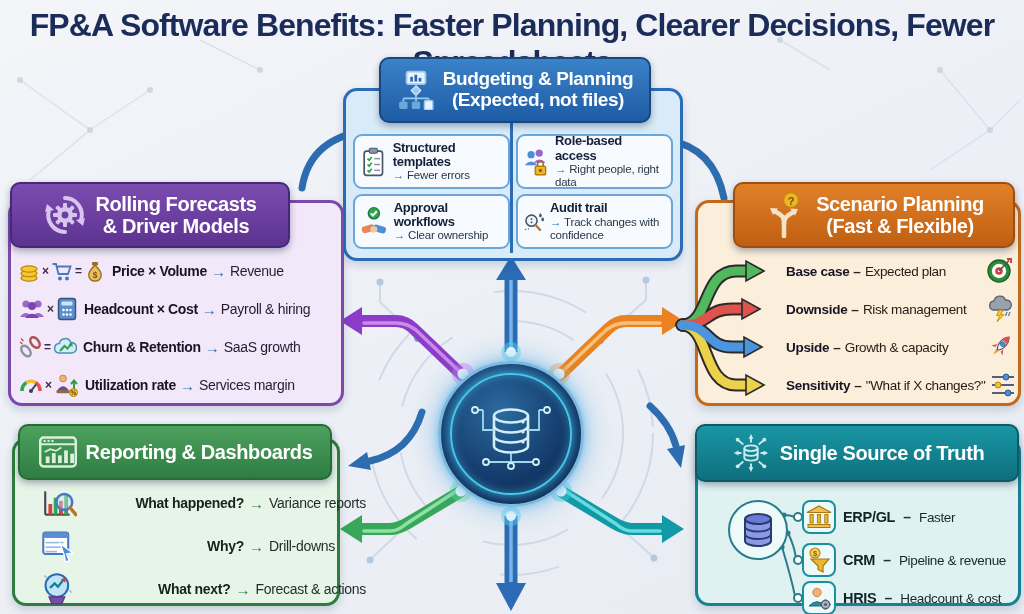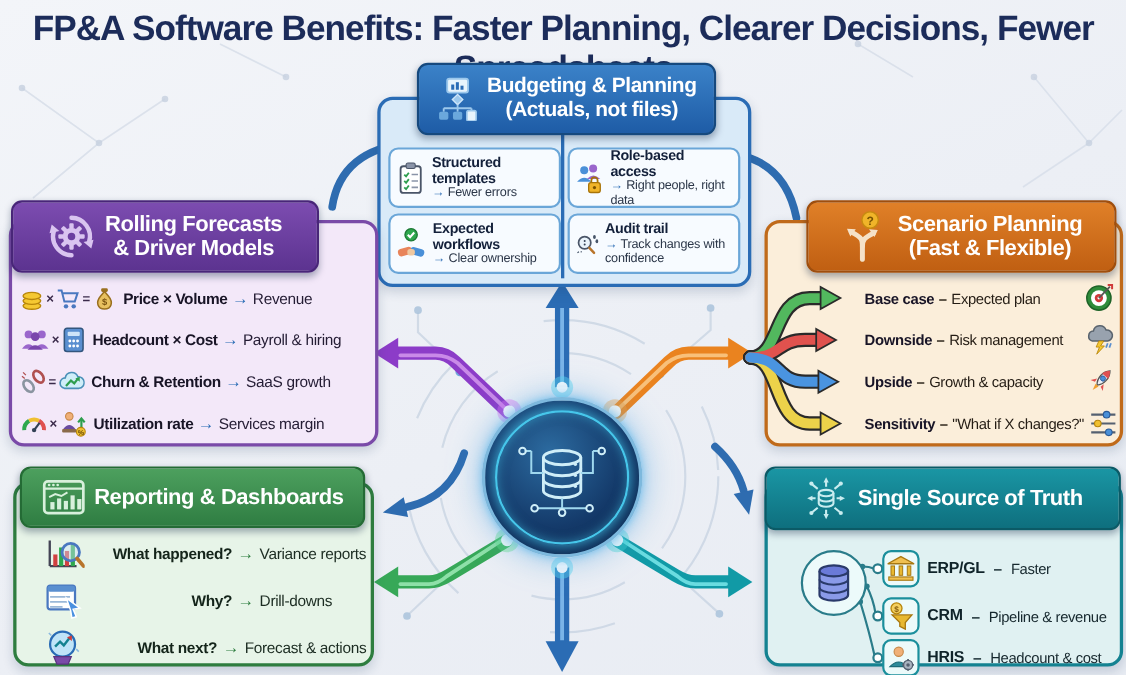--- a/index.html
+++ b/index.html
@@ -43,21 +43,21 @@
     background:linear-gradient(#e08028,#c05f12);border:2px solid #9e4e0e;}
   .s-row{position:absolute;left:88px;height:24px;display:flex;align-items:center;white-space:nowrap;}
   .s-row .lb{font-size:13.5px;font-weight:bold;color:#181426;letter-spacing:-0.3px;}
   .s-row .dsh{font-size:13.5px;font-weight:bold;color:#2c2418;margin:0 4px;}
   .s-row .ds{font-size:13.5px;color:#241c14;letter-spacing:-0.35px;}
   .s-ic{position:absolute;}
   
   #p-rep{left:12px;top:438px;width:322px;height:162px;background:#e7f4e8;border:3px solid #2e7d3f;}
   #h-rep{left:18px;top:424px;width:310px;height:52px;font-size:20px;
     background:linear-gradient(#4da05e,#2f7d42);border:2px solid #246b35;}
-  .g-row{position:absolute;left:0;width:318px;height:36px;display:flex;align-items:center;}
+  .g-row{position:absolute;left:0;width:318px;height:36px;display:flex;align-items:center;padding-left:33px;}
   .g-row .qs{width:130px;margin-left:66px;text-align:right;font-size:14px;font-weight:bold;
     color:#14241a;letter-spacing:-0.3px;}
   .g-row .ar2{font-size:15px;font-weight:bold;color:#2e7d3f;margin:0 5px;}
   .g-row .an{font-size:14px;color:#1c2c22;letter-spacing:-0.3px;white-space:nowrap;}
   .g-ic{position:absolute;left:26px;}
   
   #p-ssot{left:695px;top:438px;width:320px;height:162px;background:#e0f1f2;border:3px solid #148291;}
   #h-ssot{left:695px;top:424px;width:320px;height:54px;font-size:20px;
     background:linear-gradient(#1a96a4,#0e6f7e);border:2px solid #0b5a66;}
   .t-row{position:absolute;left:104px;height:34px;display:flex;align-items:center;gap:7px;white-space:nowrap;}
@@ -271,21 +271,21 @@
       <svg width="30" height="34" viewBox="0 0 32 36">
         <circle cx="16" cy="8" r="6.5" fill="#2ea84e" stroke="#1e7a36" stroke-width="1.5"></circle>
         <path d="M12.5,8 l2.4,2.6 l4.4,-5" stroke="#fff" stroke-width="2.2" fill="none"></path>
         <g>
           <rect x="2" y="22" width="15" height="8" rx="3.5" fill="#e8845a" transform="rotate(-16 9 26)"></rect>
           <rect x="15" y="22" width="15" height="8" rx="3.5" fill="#4a90d8" transform="rotate(16 22 26)"></rect>
           <rect x="12" y="23" width="8" height="7" rx="3" fill="#f0c8a0"></rect>
         </g>
       </svg>
       <div>
-        <div class="bt">Expected workflows</div>
+        <div class="bt">Approval workflows</div>
         <div class="bs"><span class="ar">→</span>
           <span>Clear ownership</span></div>
       </div>
     </div>
 
     <div class="bcard" style="left:170px;top:103px;">
       <svg width="30" height="34" viewBox="0 0 32 36">
         <circle cx="13" cy="16" r="8.5" fill="#eaf4fc" stroke="#4a5568" stroke-width="2.4"></circle>
         <circle cx="13" cy="13.5" r="1.4" fill="#334155"></circle>
           <circle cx="13" cy="18.5" r="1.4" fill="#334155"></circle>
@@ -311,21 +311,21 @@
       <polygon points="18,15 22.5,19.5 18,24 13.5,19.5" fill="#9cc8ec" stroke="#cfe6fa" stroke-width="1.2"></polygon>
       <g stroke="#9cc8ec" stroke-width="1.6" fill="none">
         <path d="M18,24 V27 M6,27 H30 M6,27 V30 M18,27 V30 M30,27 V30"></path>
       </g>
       <rect x="2" y="30" width="8" height="7" rx="1.5" fill="#6aa8dc"></rect>
       <rect x="14" y="30" width="8" height="7" rx="1.5" fill="#6aa8dc"></rect>
       <rect x="26" y="29" width="8" height="9" rx="1.5" fill="#e8f4fc" stroke="#9cc8ec" stroke-width="1.4"></rect>
     </svg>
     <div class="ht">
       <div>Budgeting &amp; Planning</div>
-      <div>(Actuals, not files)</div>
+      <div>(Expected, not files)</div>
     </div>
   </div>
 
   <div class="panel" id="p-roll">
     <div class="r-row" style="top:53px;">
       <span class="cluster">
         <svg width="21" height="24" viewBox="0 0 21 24">
           <g fill="#f5c832" stroke="#b8860b" stroke-width="1.3">
             <ellipse cx="10" cy="19" rx="8" ry="3.2"></ellipse>
               <ellipse cx="10" cy="14.5" rx="8" ry="3.2"></ellipse>

